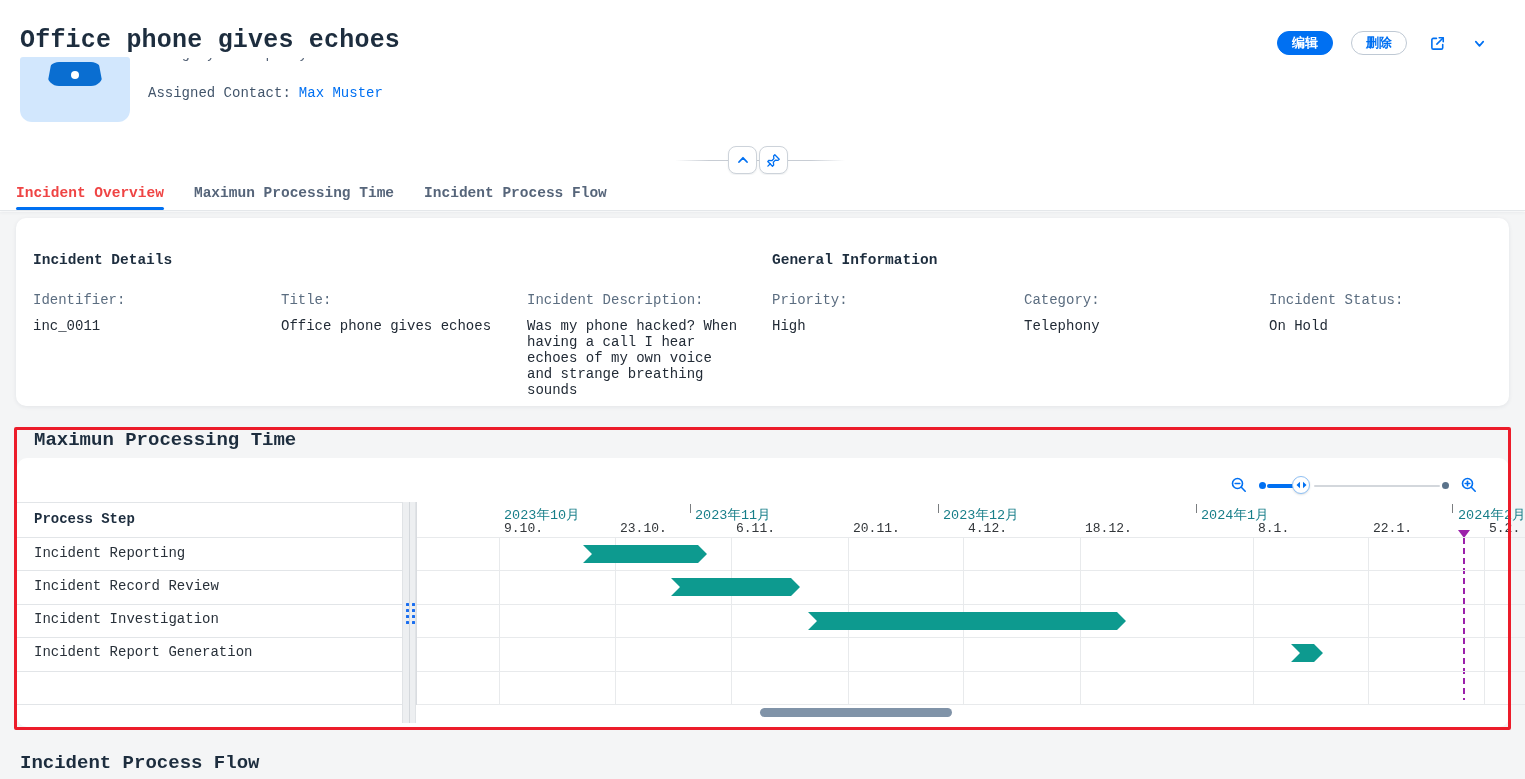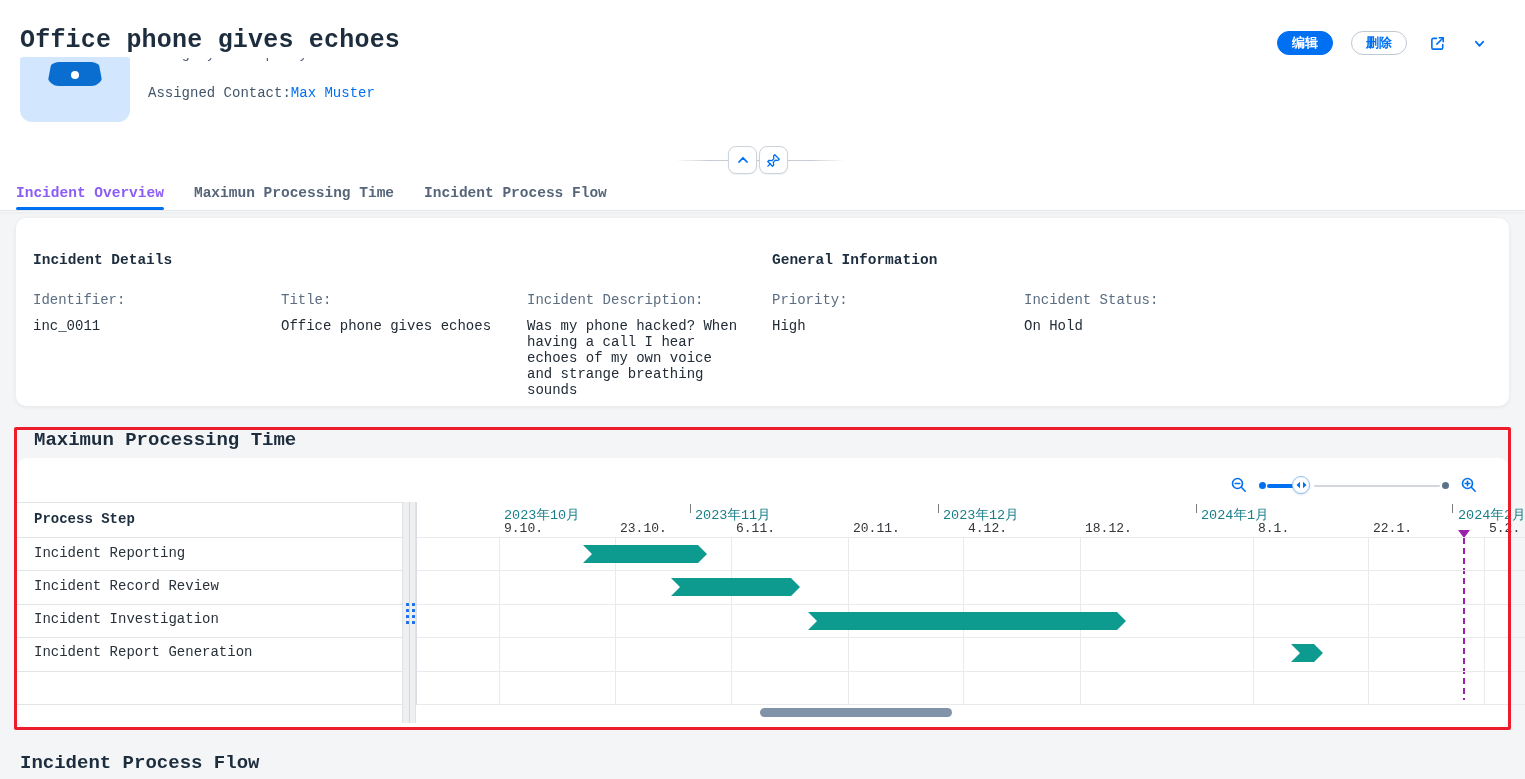--- a/index.html
+++ b/index.html
@@ -10,40 +10,40 @@
 
   
   #page-title{left:20px;top:26px;font-size:25px;font-weight:700;letter-spacing:.2px;color:#1d2d3e;}
   #avatar{left:20px;top:57px;width:110px;height:65px;background:#d2e7fd;border-radius:3px 3px 12px 12px;overflow:hidden;}
   #avatar-phone{position:absolute;left:27px;top:5px;width:56px;height:24px;background:#0a6ed1;border-radius:12px;
                 clip-path:polygon(8% 0,92% 0,100% 100%,0 100%);}
   #avatar-dot{position:absolute;left:51px;top:14px;width:8px;height:8px;border-radius:50%;background:#fff;}
   #clipped-line{left:148px;top:58px;width:320px;height:15px;overflow:hidden;}
   #clipped-line span{position:relative;top:-12px;display:block;font-size:14px;color:#556377;}
   #assigned-row{left:148px;top:85px;font-size:14px;color:#42556b;}
-  #assigned-row .link{color:#0070f2;margin-left:0;cursor:pointer;}
+  #assigned-row .link{color:#0070f2;margin-left:8px;cursor:pointer;}
   #header-actions{top:31px;right:34px;display:flex;align-items:center;gap:18px;}
   .pill{height:24px;padding:0 14px;border-radius:12px;font-size:13px;display:flex;align-items:center;cursor:pointer;}
   .pill.primary{background:#0070f2;color:#fff;border:1px solid #0070f2;font-weight:600;}
   .pill.ghost{background:#fff;color:#0070f2;border:1px solid #bfc9d4;font-weight:600;}
   .icon-btn{display:flex;align-items:center;justify-content:center;width:24px;height:24px;cursor:pointer;}
 
   
   #header-divider{left:675px;top:160px;width:170px;height:1px;
      background:linear-gradient(90deg,rgba(200,205,212,0),#c8cdd4 20%,#c8cdd4 80%,rgba(200,205,212,0));}
   .toggle-btn{position:absolute;top:146px;width:29px;height:28px;background:#fff;border:1px solid #cdd3da;
      border-radius:8px;display:flex;align-items:center;justify-content:center;cursor:pointer;
      box-shadow:0 1px 2px rgba(28,45,62,.08);}
   #collapse-btn{left:728px;} #pin-btn{left:759px;}
 
   
   #tabbar{left:0;top:175px;width:1525px;height:36px;background:#fff;border-bottom:1px solid #e4e7ea;
           box-shadow:0 2px 3px rgba(34,54,73,.05);display:flex;align-items:flex-end;padding:0 0 0 16px;gap:30px;}
   .tab{font-size:14.5px;font-weight:700;color:#56657a;padding-bottom:9px;position:relative;cursor:pointer;white-space:nowrap;}
-  .tab.active{color:#8b5cf6;}
+  .tab.active{color:#ef4444;}
   .tab.active::after{content:"";position:absolute;left:0;right:0;bottom:0;height:3px;border-radius:2px;background:#0070f2;}
 
   
   #section-bg{left:0;top:212px;width:1525px;height:567px;background:#f4f5f6;}
 
   
   #card1{left:16px;top:218px;width:1493px;height:188px;background:#fff;border-radius:10px;
          box-shadow:0 1px 4px rgba(27,43,60,.08);}
   .card-h{position:absolute;top:34px;font-size:14.5px;font-weight:700;color:#1d2d3e;}
   #h-details{left:17px;} #h-general{left:756px;}
@@ -173,20 +173,24 @@
         </div>
         <div class="field-col">
           <div class="field-label">Incident Description:</div>
           <div class="field-value">Was my phone hacked? When having a call I hear echoes of my own voice and strange breathing sounds</div>
         </div>
       </div>
     <div id="fields-right" class="fields">
         <div class="field-col">
           <div class="field-label">Priority:</div>
           <div class="field-value">High</div>
+        </div>
+        <div class="field-col">
+          <div class="field-label">Category:</div>
+          <div class="field-value">Telephony</div>
         </div>
         <div class="field-col">
           <div class="field-label">Incident Status:</div>
           <div class="field-value">On Hold</div>
         </div>
       </div>
   </div>
 
   <div id="sec2-heading" class="abs">Maximun Processing Time</div>
 

